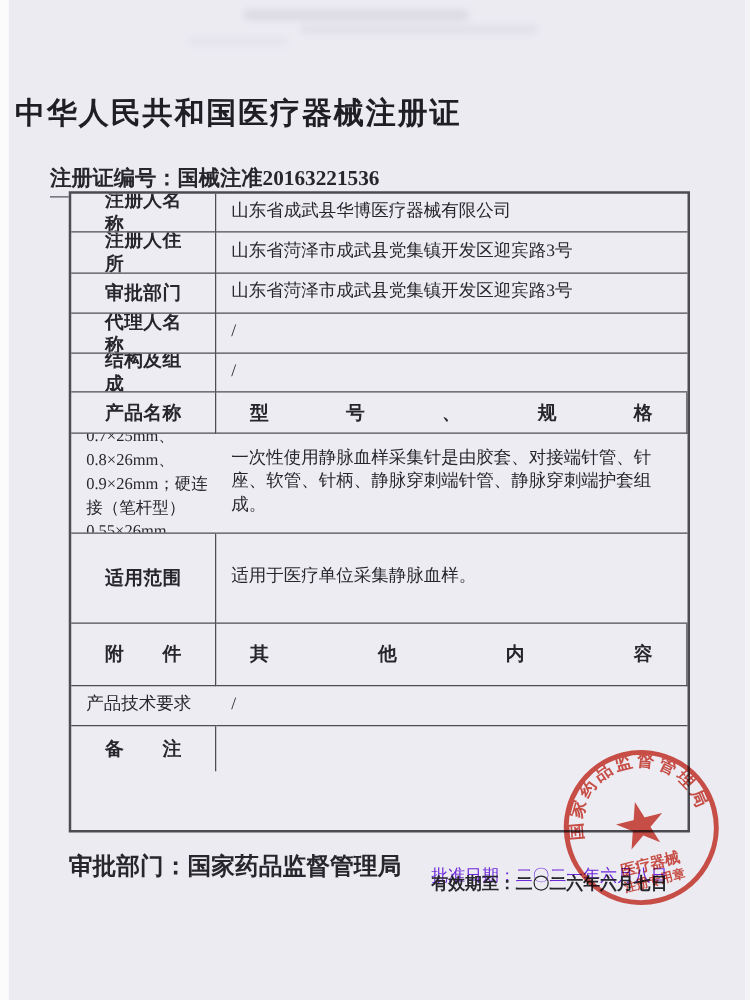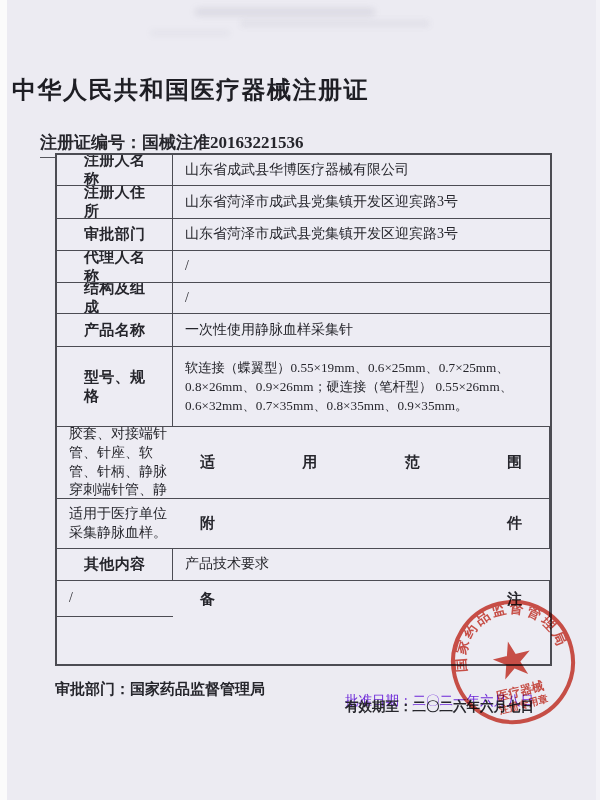--- a/index.html
+++ b/index.html
@@ -68,21 +68,21 @@
     text-align:justify;text-align-last:justify;
   }
   .cell.value{
     font-size:14px;padding:3px 5px 3px 12px;
     line-height:1.35;
   }
   .cell.value.small{font-size:13.2px;line-height:1.45;}
 
   .footer-dept{
     position:absolute;left:55px;top:680px;
-    font-size:15px;font-weight:600;color:#26262c;
+    font-size:19px;font-weight:600;color:#26262c;
   }
   .footer-date1{
     position:absolute;left:345px;top:692px;
     font-size:13.5px;font-weight:400;color:#6d28d9;
   }
   .footer-date2{
     position:absolute;left:345px;top:698px;
     font-size:13.5px;font-weight:600;color:#26262c;
   }
 
@@ -127,21 +127,20 @@
     <div class="cell value">/</div>
 
     <div class="cell label">
         <span>结构及组成</span>
       </div>
     <div class="cell value">/</div>
 
     <div class="cell label">
         <span>产品名称</span>
       </div>
-    <div class="cell value">一次性使用静脉血样采集针</div>
 
     <div class="cell label">
         <span>型号、规格</span>
       </div>
     <div class="cell value small">软连接（蝶翼型）0.55×19mm、0.6×25mm、0.7×25mm、0.8×26mm、0.9×26mm；硬连接（笔杆型） 0.55×26mm、0.6×32mm、0.7×35mm、0.8×35mm、0.9×35mm。</div>
 
     <div class="cell value">一次性使用静脉血样采集针是由胶套、对接端针管、针座、软管、针柄、静脉穿刺端针管、静脉穿刺端护套组成。</div>
 
     <div class="cell label">
         <span>适用范围</span>

